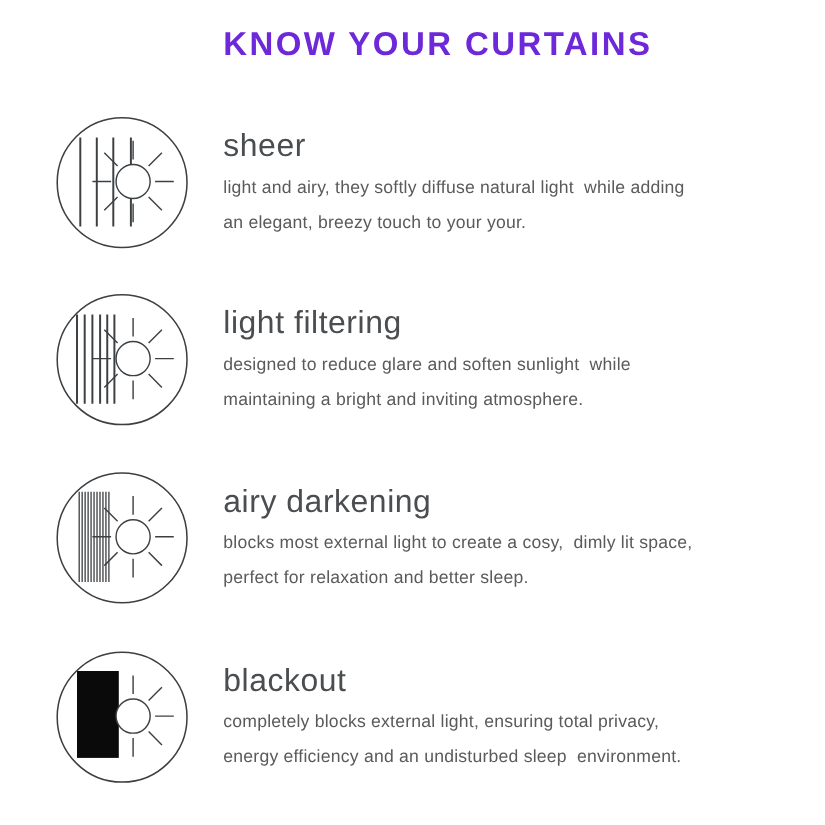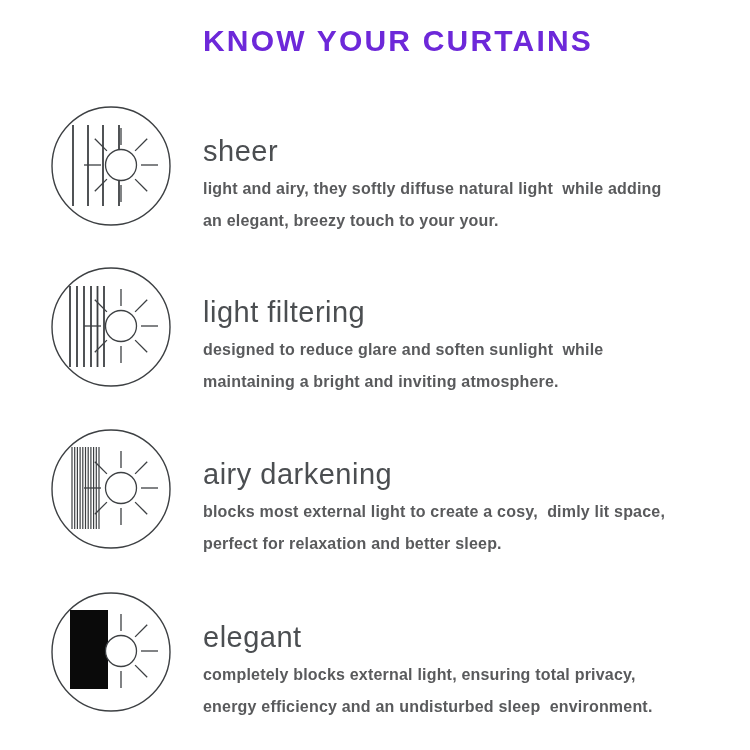--- a/index.html
+++ b/index.html
@@ -30,39 +30,38 @@
   .row-3{top:428px;}
   .row-4{top:591px;}
   .icon-wrap{
     position:absolute;
     left:0; top:0;
     width:122px; height:122px;
   }
   .icon-wrap svg{display:block;}
   .row-text{
     position:absolute;
-    left:153px; top:10px;margin-top:18px;
+    left:153px; top:10px;
   }
   .row-heading{
     font-size:29px;
     font-weight:400;
     line-height:36px;
     letter-spacing:0.5px;
     color:#4b4e51;
   }
   .row-desc{
     margin-top:4px;
   }
   .desc-line{
     font-size:16px;
     line-height:32px;
     letter-spacing:0.2px;
     color:#595a5c;
     white-space:pre;
-    font-weight:bold;
   }
   .art{color:#3d4043;}
 </style>
 </head>
 <body>
 
 <div class="title">KNOW YOUR CURTAINS</div>
 
 <div class="row row-1">
   <div class="icon-wrap art">
@@ -180,19 +179,19 @@
         <line x1="85.1" y1="45.9" x2="97.2" y2="33.8"></line>
         <line x1="85.1" y1="74.1" x2="97.2" y2="86.2"></line>
         <line x1="56.9" y1="45.9" x2="44.8" y2="33.8"></line>
         <line x1="56.9" y1="74.1" x2="44.8" y2="86.2"></line>
       </g>
       <rect x="20" y="19" width="38" height="79" fill="#0a0a0a" stroke="none"></rect>
       <circle cx="71" cy="60" r="15.5" fill="#ffffff" stroke-width="1.3"></circle>
     </svg>
   </div>
   <div class="row-text">
-    <div class="row-heading">elegant</div>
+    <div class="row-heading">blackout</div>
     <div class="row-desc">
       <div class="desc-line">completely blocks external light, ensuring total privacy,</div>
       <div class="desc-line">energy efficiency and an undisturbed sleep  environment.</div>
     </div>
   </div>
 </div>
 
 </body></html>

